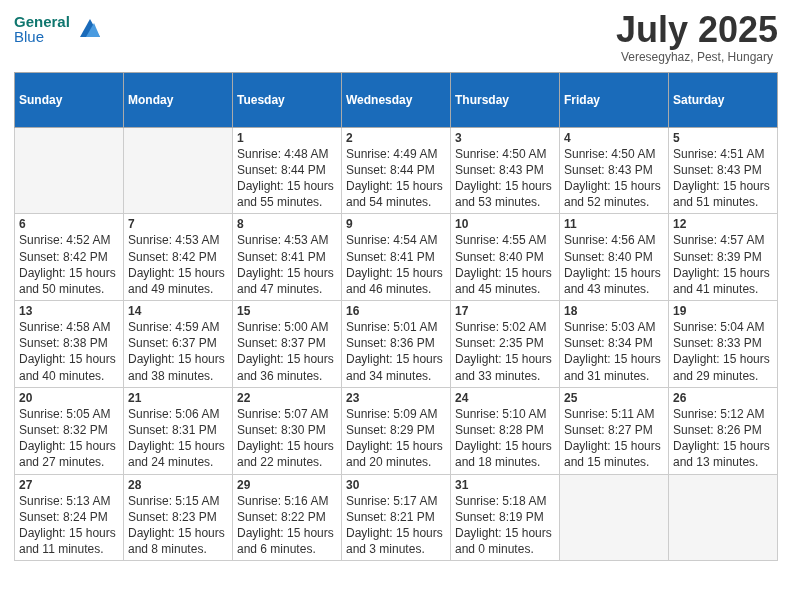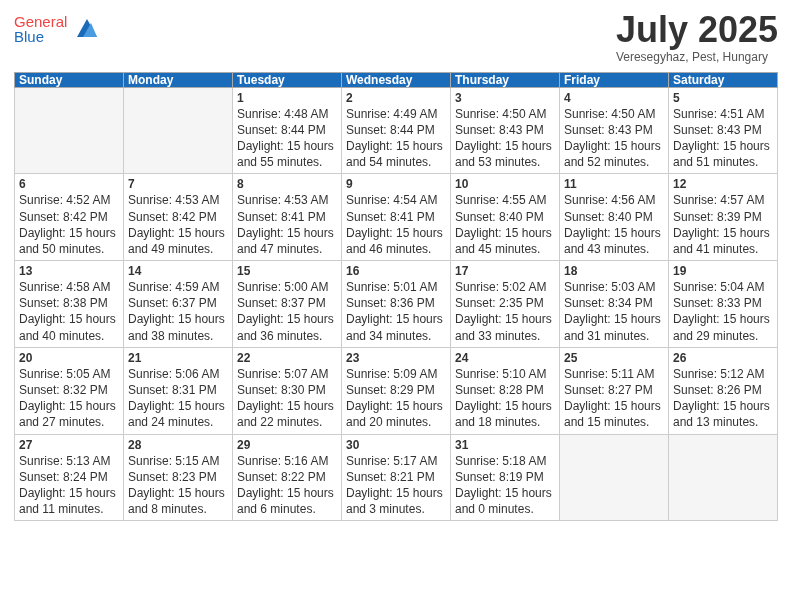--- a/index.html
+++ b/index.html
@@ -25,35 +25,35 @@
       align-items: center;
       margin-top: 4px;
     }
     .logo-text {
       display: flex;
       flex-direction: column;
       line-height: 1;
     }
     .logo-general {
       font-size: 15px;
-      font-weight: normal;
-      color: #ef4444;
+      font-weight: bold;
+      color: #0f766e;
     }
     .logo-blue {
       font-size: 15px;
       font-weight: normal;
       color: #1a6bba;
     }
     .logo-icon {
       width: 28px;
       height: 28px;
       margin-left: 2px;
     }
     .title-block {
-      text-align: left;
+      text-align: center;
     }
     .month-title {
       font-size: 36px;
       font-weight: bold;
       color: #333;
       line-height: 1.1;
     }
     .location-title {
       font-size: 12px;
       color: #555;
@@ -61,21 +61,21 @@
     .calendar {
       width: 100%;
       border-collapse: collapse;
       table-layout: fixed;
     }
     .calendar th {
       background: #1a6bba;
       color: #fff;
       font-size: 12px;
       font-weight: bold;
-      padding: 0 4px;
+      padding: 20px 4px;
       text-align: left;
       border: 1px solid #aaa;
     }
     .calendar td {
       border: 1px solid #ccc;
       vertical-align: top;
       padding: 3px 4px;
       height: 82px;
       font-size: 10px;
       color: #333;

